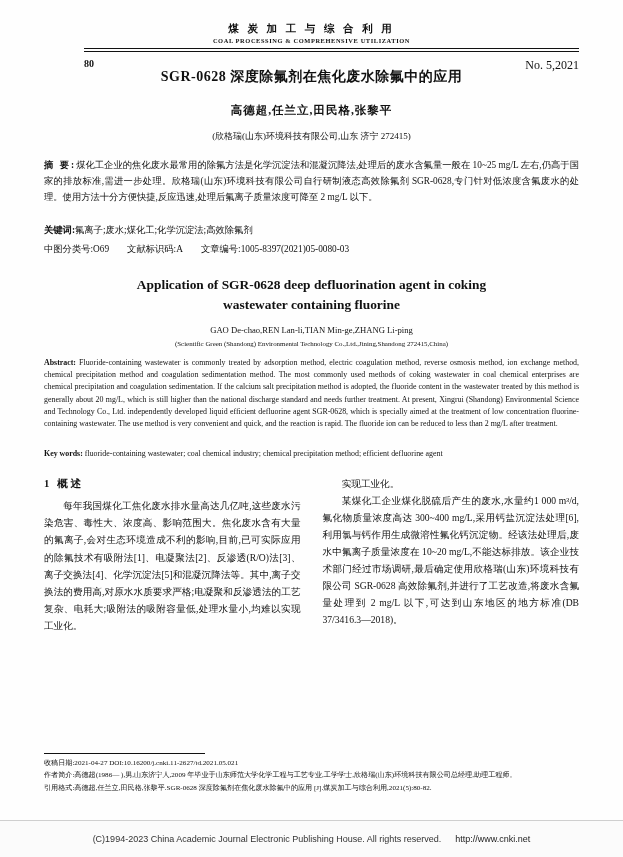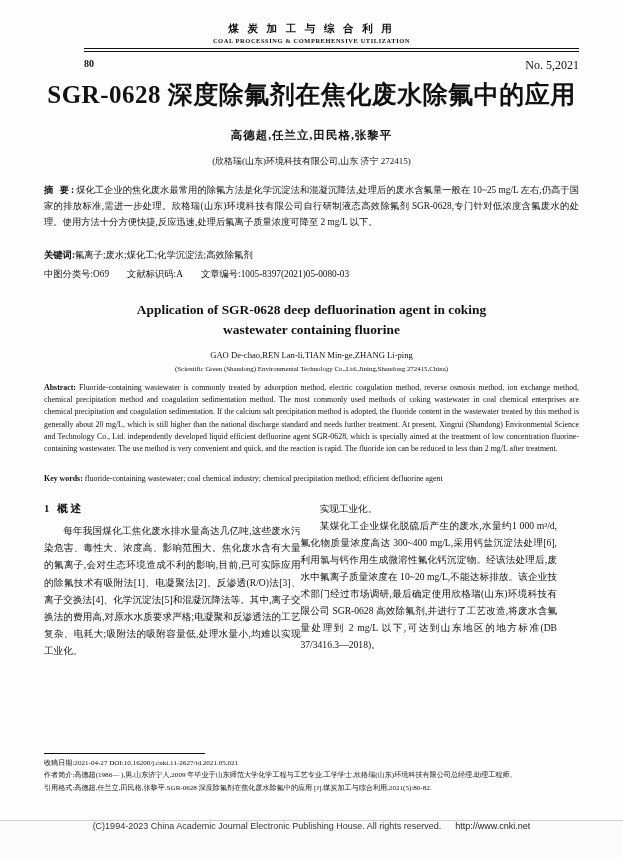--- a/index.html
+++ b/index.html
@@ -47,23 +47,23 @@
   .pageno{
     position:absolute;left:0;top:10px;
     font-size:10px;font-weight:bold;
   }
   .issue{
     position:absolute;right:0;top:10px;
     font-size:12px;
   }
   
   .title-cn{
-    margin-top:26px;
-    text-align:center;
-    font-size:25px;
+    margin-top:16px;
+    text-align:center;
+    font-size:14px;
     font-weight:bold;
     letter-spacing:0.5px;
   }
   .authors-cn{
     margin-top:17px;
     text-align:center;
     font-size:11.5px;
     letter-spacing:1px;
     font-weight:bold;
   }
@@ -121,20 +121,21 @@
   .kw-en{
     margin-top:18px;
     font-size:7.9px;
     line-height:1.55;
   }
   .kw-en .lead{font-weight:bold;}
   
   .cols{
     margin-top:14px;
     display:flex;
+    gap:22px;
   }
   .col{
     width:calc(50% - 11px);
     font-size:9.6px;
     line-height:1.78;
     text-align:justify;
     text-justify:inter-ideograph;
   }
   .sec-h{
     font-size:10.6px;
@@ -158,20 +159,21 @@
   }
   .fn .row{margin-bottom:1px;}
   
   .footer{
     position:absolute;
     left:0;right:0;bottom:0;
     height:36px;
     border-top:1px solid #cfcfcf;
     background:#fbfbfb;
     display:flex;
+    align-items:center;
     justify-content:center;
     font-family:"Liberation Sans", sans-serif;
     font-size:9px;
     color:#333;
   }
   .footer .link{margin-left:14px;color:#222;text-decoration:none;}
 </style>
 </head>
 <body>
 

